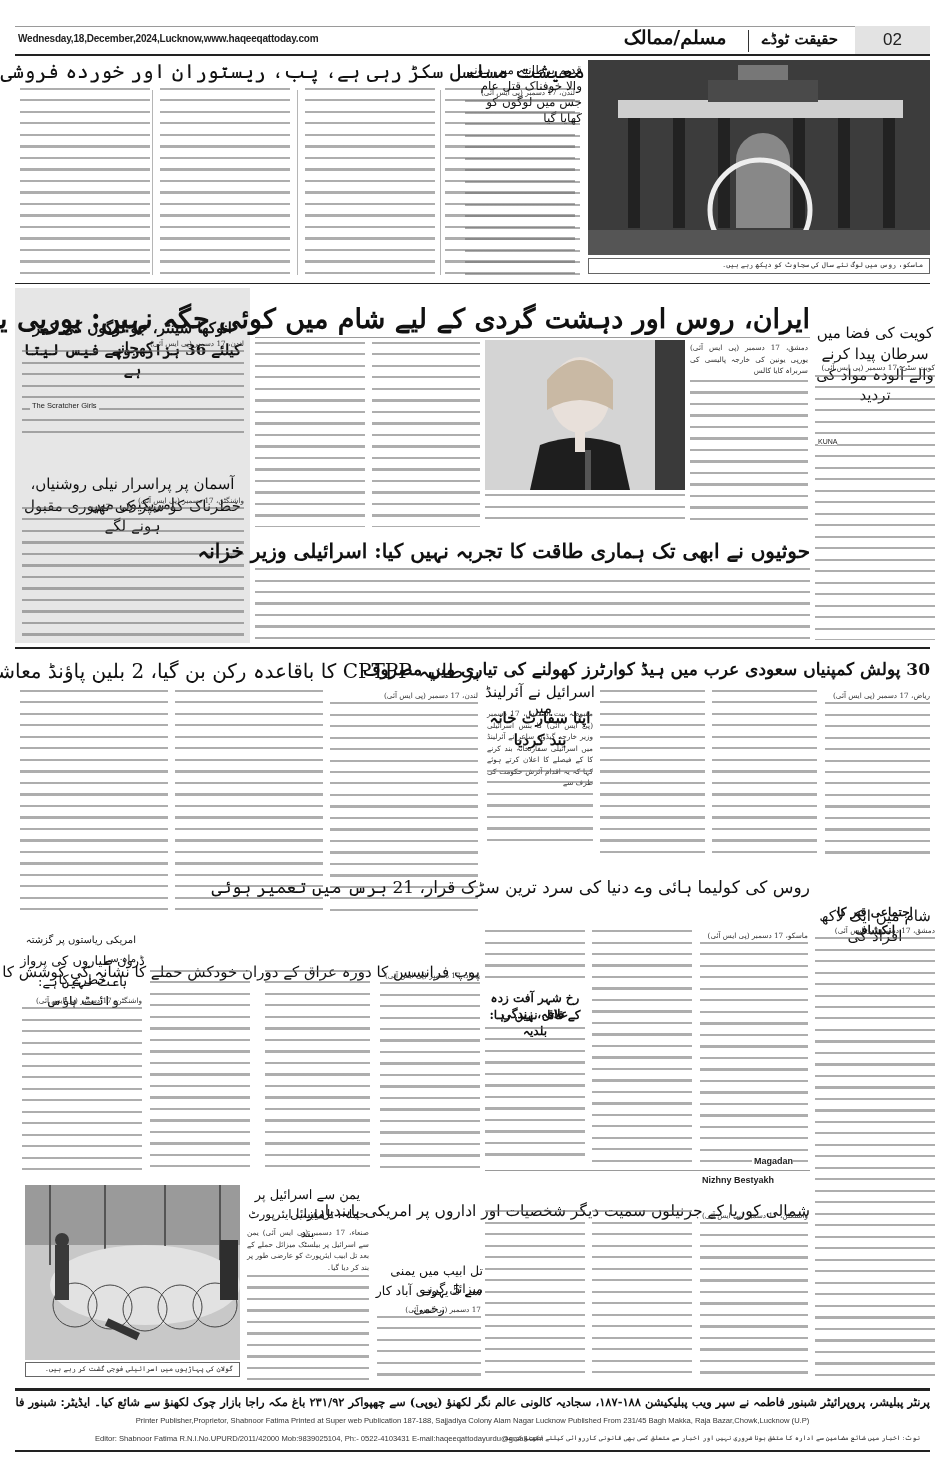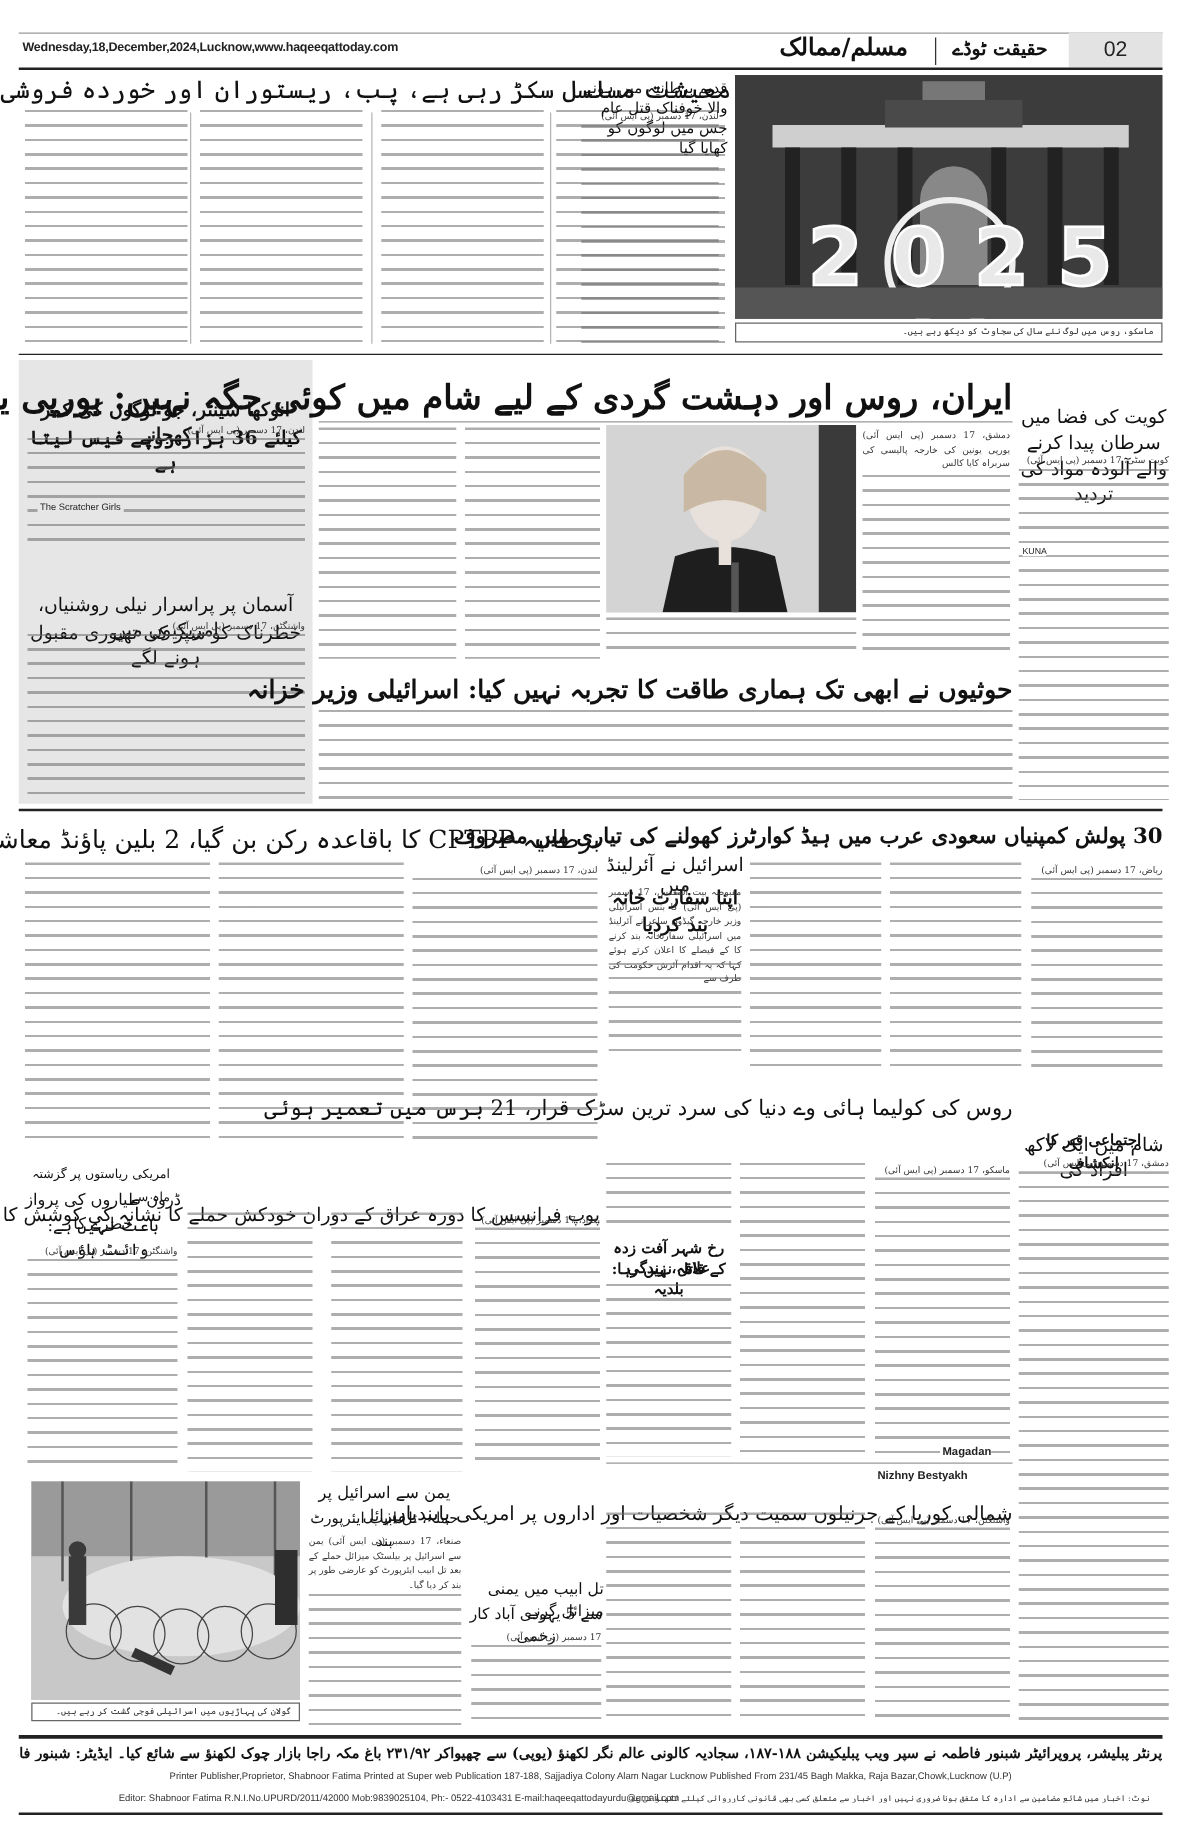--- a/index.html
+++ b/index.html
@@ -64,21 +64,20 @@
     <rect x="40" y="58" width="12" height="110" fill="#222"></rect>
     <rect x="85" y="58" width="12" height="110" fill="#222"></rect>
     <rect x="130" y="58" width="12" height="110" fill="#222"></rect>
     <rect x="205" y="58" width="12" height="110" fill="#222"></rect>
     <rect x="250" y="58" width="12" height="110" fill="#222"></rect>
     <rect x="295" y="58" width="12" height="110" fill="#222"></rect>
     <path d="M148 168 L148 100 A27 27 0 0 1 202 100 L202 168 Z" fill="#888"></path>
     <circle cx="172" cy="150" r="50" fill="none" stroke="#eee" stroke-width="5"></circle>
     <rect x="0" y="170" width="342" height="25" fill="#555"></rect>
   </svg>
-  <div class="abs" style="left:58px; top:110px; font-family:'DejaVu Sans',sans-serif; font-weight:bold; font-size:64px; color:#e9e9e9; letter-spacing:22px; -webkit-text-stroke:2px #fff;">2025</div>
 </div>
 <div class="abs caption" style="left:588px; top:258px; width:342px; height:16px;">ماسکو، روس میں لوگ نئے سال کی سجاوٹ کو دیکھ رہے ہیں۔</div>
 
 <div class="rule" style="left:15px; top:283px; width:915px; height:1px;"></div>
 
 <div class="abs box-grey" style="left:15px; top:288px; width:235px; height:355px;"></div>
 <div class="abs hl hl-m hl-bold rtl" style="left:20px; top:292px; width:225px; text-align:center; line-height:20px;">انوکھا سینٹر، جو لوگوں کی کمر کھجانے</div>
 <div class="abs hl hl-m hl-bold rtl" style="left:20px; top:314px; width:225px; text-align:center; line-height:20px;">کیلئے 36 ہزار روپے فیس لیتا ہے</div>
 <div class="abs body-text" style="left:22px; top:338px; width:222px;">لندن، 17 دسمبر (پی ایس آئی)</div>
 <div class="abs lines" style="left:22px; top:350px; width:222px; height:90px;"></div>

